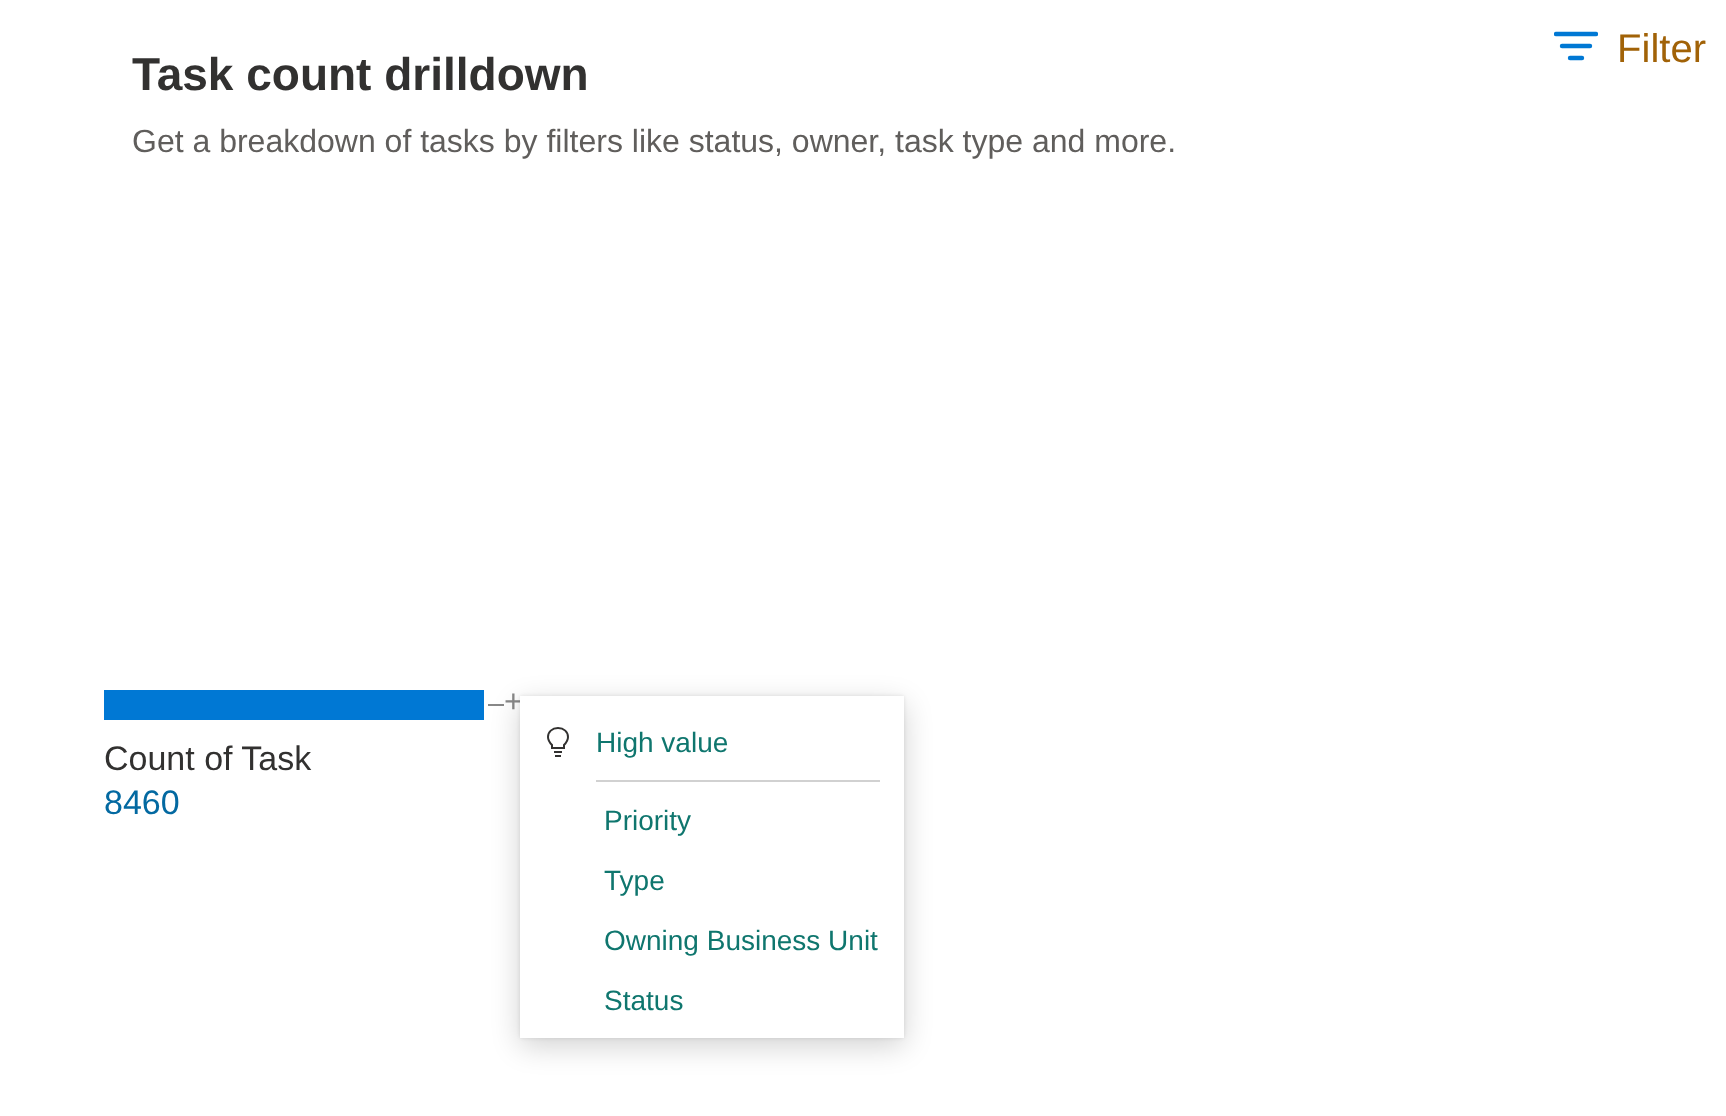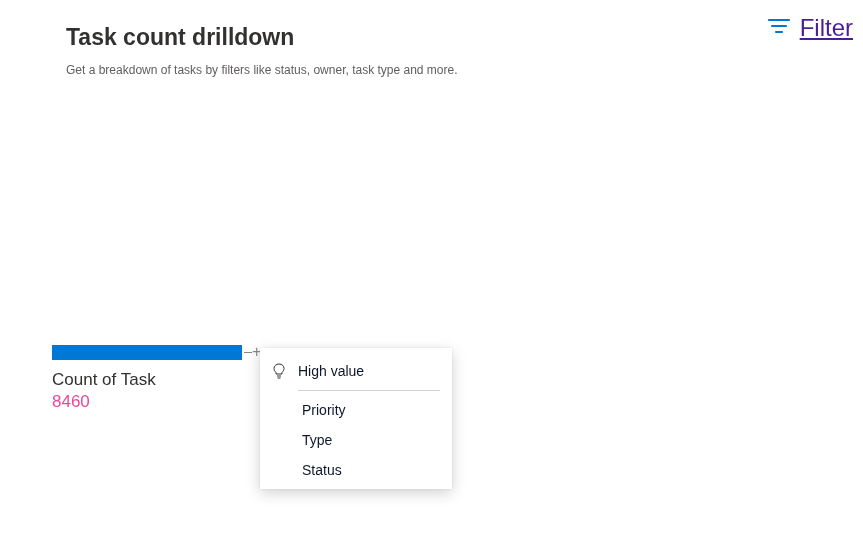--- a/index.html
+++ b/index.html
@@ -25,35 +25,34 @@
     .title-block {
       padding-top: 14px;
     }
     .page-title {
       font-size: 23px;
       font-weight: 600;
       color: #323130;
       margin-bottom: 12px;
     }
     .page-subtitle {
-      font-size: 12px;
+      font-size: 16px;
       color: #605e5c;
       font-weight: 400;
     }
     .filter-button {
       display: flex;
       align-items: center;
       gap: 10px;
       cursor: pointer;
       padding: 4px 2px;
     }
     .filter-label {
-      font-size: 24px;
-      color: #4c1d95;
-      text-decoration: underline;
+      font-size: 20px;
+      color: #a16207;
     }
     .chart-area {
       position: absolute;
       left: 52px;
       top: 345px;
     }
     .bar-container {
       position: relative;
       width: 200px;
     }
@@ -80,37 +79,37 @@
       line-height: 16px;
     }
     .metric-label {
       margin-top: 10px;
       font-size: 17px;
       color: #323130;
     }
     .metric-value {
       margin-top: 2px;
       font-size: 17px;
-      color: #ec4899;
+      color: #0369a1;
     }
     .dropdown-menu {
       position: absolute;
       left: 260px;
       top: 348px;
       width: 192px;
       background: #ffffff;
       box-shadow: 0 4px 14px rgba(0,0,0,0.18), 0 0 2px rgba(0,0,0,0.1);
       padding: 8px 0 4px 0;
       font-size: 14px;
     }
     .menu-item {
       display: flex;
       padding: 7px 12px;
       cursor: pointer;
-      color: #0f172a;
+      color: #0f766e;
     }
     .menu-icon {
       width: 20px;
       display: flex;
       justify-content: flex-start;
       align-items: center;
       color: #323130;
     }
     .menu-item-text {
       margin-left: 6px;
@@ -166,15 +165,18 @@
     <span class="menu-item-text">High value</span>
   </div>
   <div class="menu-divider"></div>
   <div class="menu-item no-icon">
     <span class="menu-item-text">Priority</span>
   </div>
   <div class="menu-item no-icon">
     <span class="menu-item-text">Type</span>
   </div>
   <div class="menu-item no-icon">
+    <span class="menu-item-text">Owning Business Unit</span>
+  </div>
+  <div class="menu-item no-icon">
     <span class="menu-item-text">Status</span>
   </div>
 </div>
 
 </body></html>

